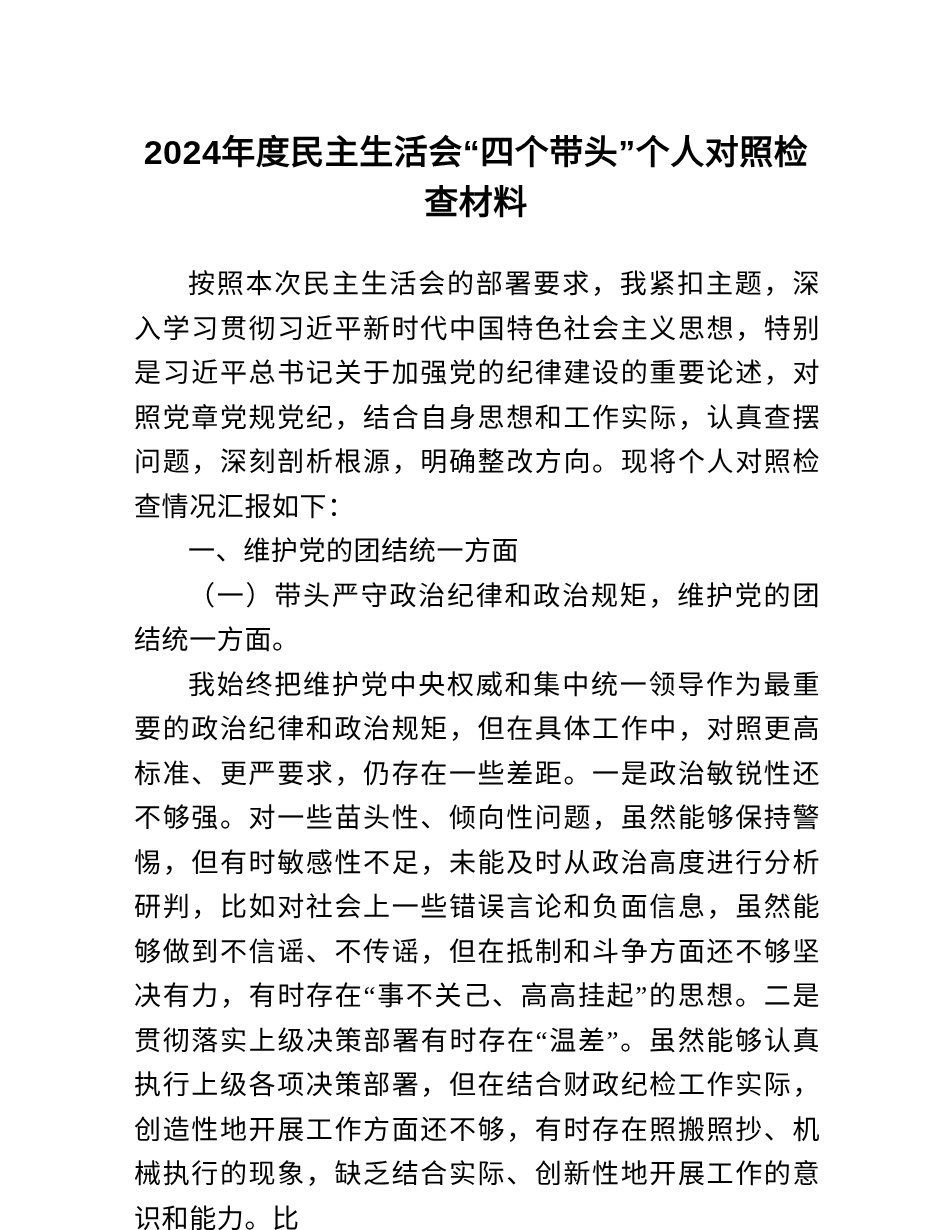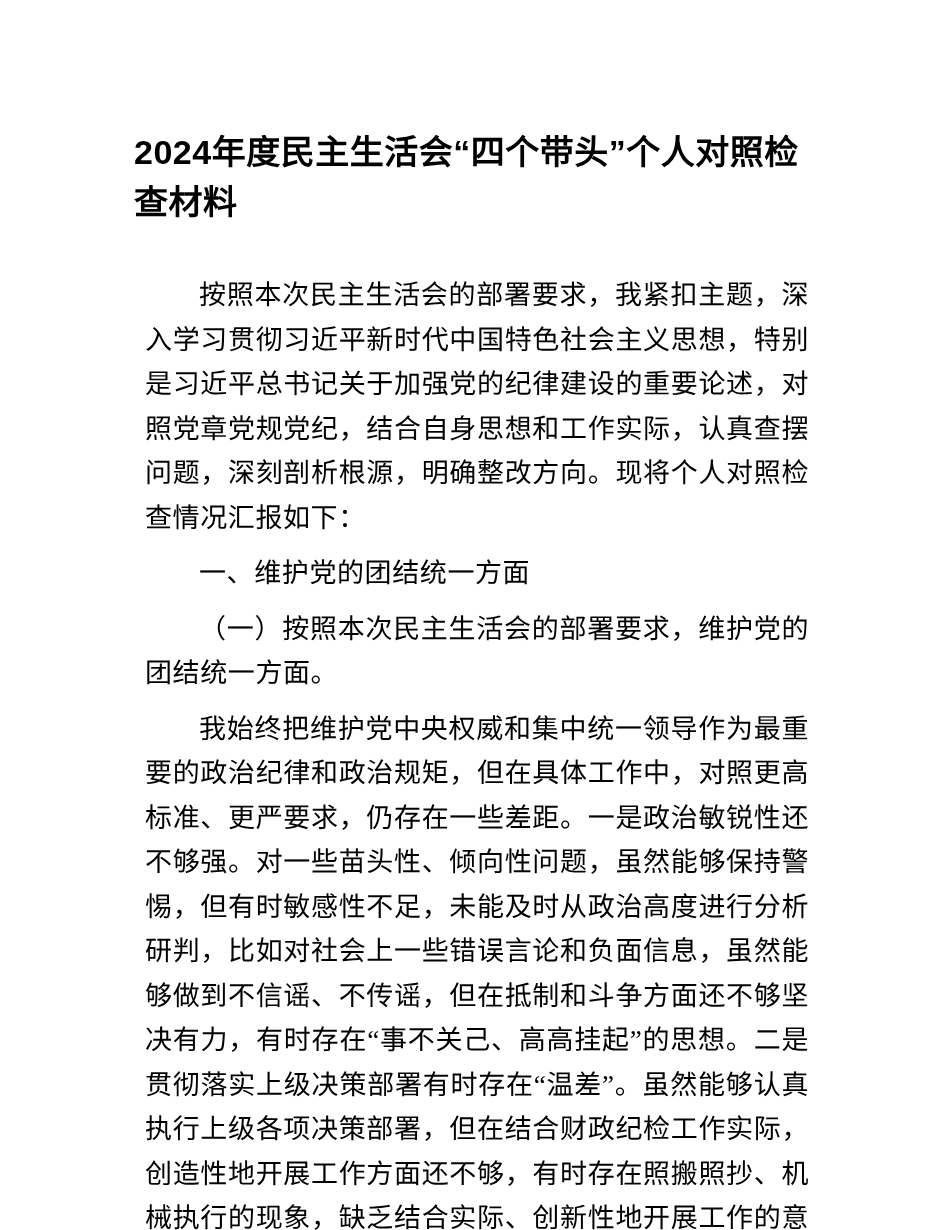--- a/index.html
+++ b/index.html
@@ -26,38 +26,39 @@
     height: 1230px;
     background: #ffffff;
     box-sizing: border-box;
   }
 
   .doc-title {
     position: absolute;
     left: 134px;
     top: 104px;
     width: 684px;
+    text-align: center;
     font-family: "Liberation Sans", "DejaVu Sans", sans-serif;
     font-weight: 700;
     font-size: 34px;
     line-height: 50px;
     letter-spacing: 0.5px;
     color: #000000;
     white-space: normal;
   }
 
   .body-block {
     position: absolute;
     left: 134px;
     top: 262px;
     width: 686px;
   }
 
   p.para {
-    margin: 11px;
+    margin: 0;
     padding: 0;
     font-family: "Liberation Serif", "DejaVu Serif", serif;
     font-size: 27px;
     line-height: 44.5px;
     text-align: justify;
     text-justify: inter-character;
     text-indent: 54px;
     letter-spacing: 0.6px;
     color: #000000;
     word-break: break-all;
@@ -69,19 +70,19 @@
 <div class="page">
 
   <h1 class="doc-title">2024年度民主生活会“四个带头”个人对照检查材料</h1>
 
   <div class="body-block">
 
     <p class="para">按照本次民主生活会的部署要求，我紧扣主题，深入学习贯彻习近平新时代中国特色社会主义思想，特别是习近平总书记关于加强党的纪律建设的重要论述，对照党章党规党纪，结合自身思想和工作实际，认真查摆问题，深刻剖析根源，明确整改方向。现将个人对照检查情况汇报如下：</p>
 
     <p class="para">一、维护党的团结统一方面</p>
 
-    <p class="para">（一）按照本次民主生活会的部署要求，维护党的团结统一方面。</p>
+    <p class="para">（一）带头严守政治纪律和政治规矩，维护党的团结统一方面。</p>
 
     <p class="para">我始终把维护党中央权威和集中统一领导作为最重要的政治纪律和政治规矩，但在具体工作中，对照更高标准、更严要求，仍存在一些差距。一是政治敏锐性还不够强。对一些苗头性、倾向性问题，虽然能够保持警惕，但有时敏感性不足，未能及时从政治高度进行分析研判，比如对社会上一些错误言论和负面信息，虽然能够做到不信谣、不传谣，但在抵制和斗争方面还不够坚决有力，有时存在“事不关己、高高挂起”的思想。二是贯彻落实上级决策部署有时存在“温差”。虽然能够认真执行上级各项决策部署，但在结合财政纪检工作实际，创造性地开展工作方面还不够，有时存在照搬照抄、机械执行的现象，缺乏结合实际、创新性地开展工作的意识和能力。比</p>
 
   </div>
 
 </div>
 
 </body></html>

